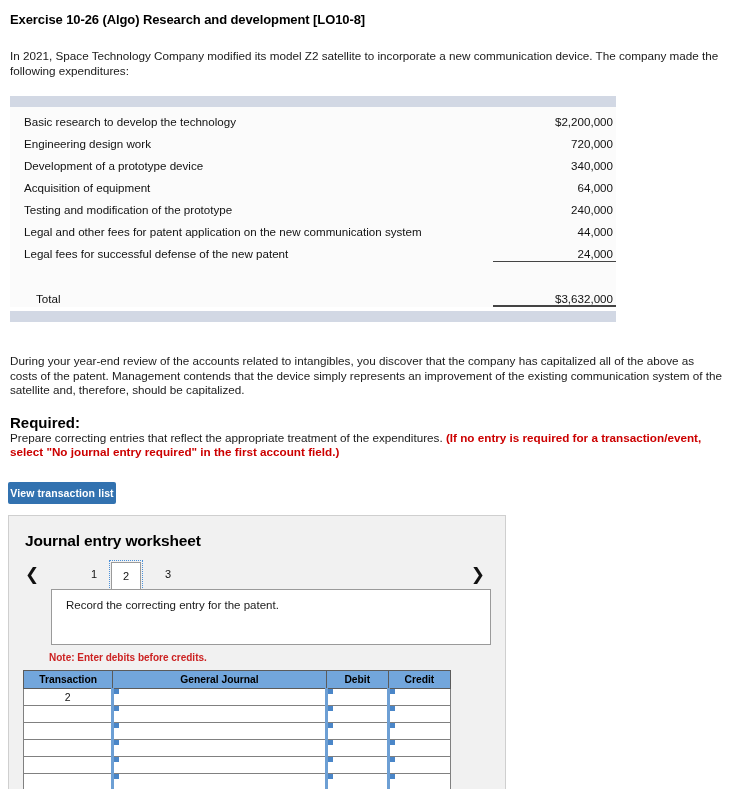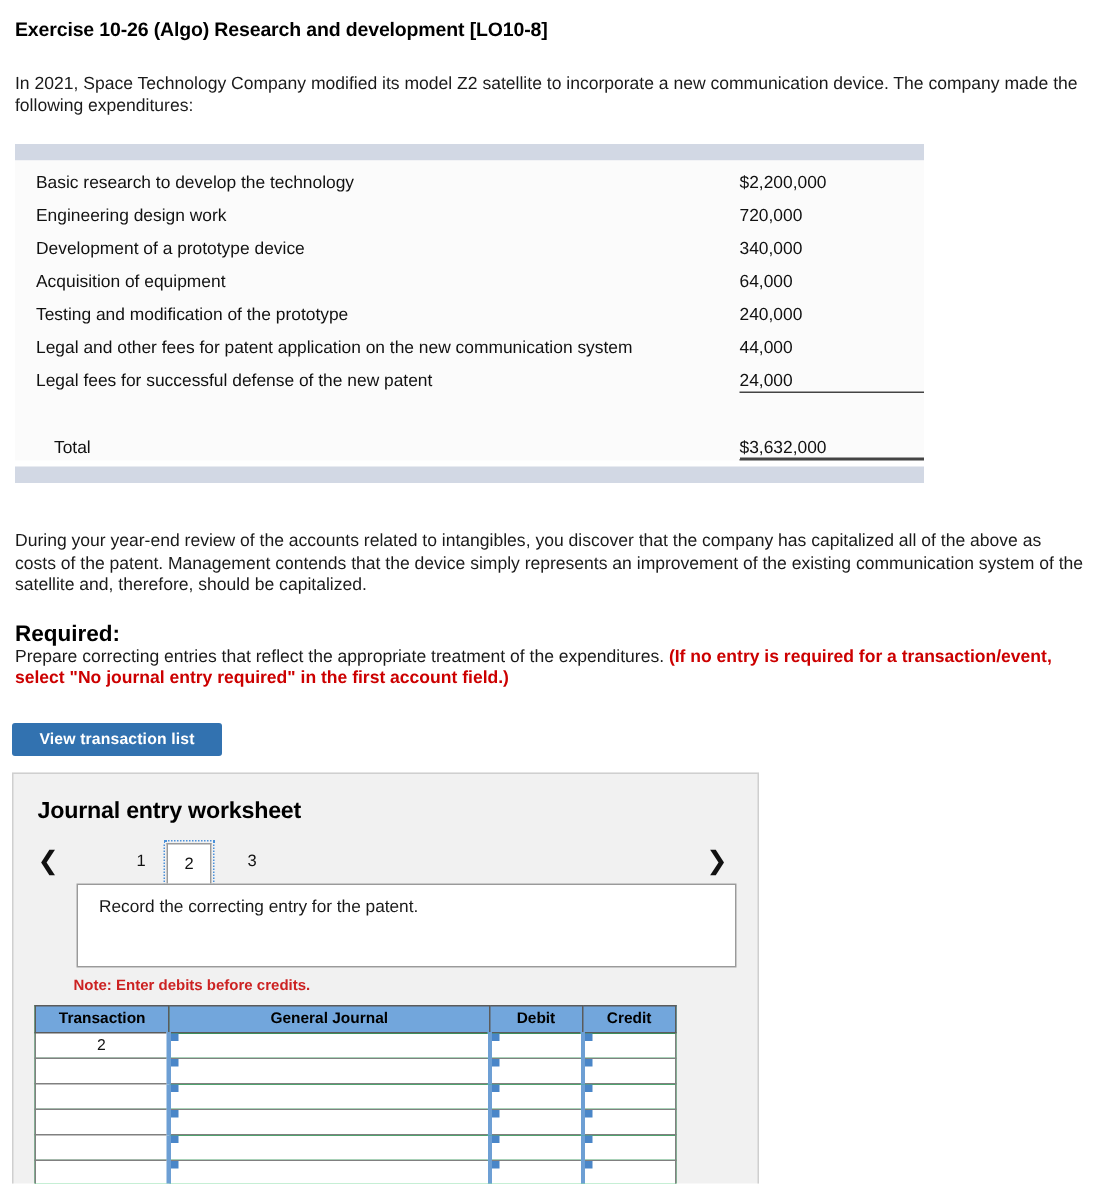--- a/index.html
+++ b/index.html
@@ -62,21 +62,21 @@
   }
   .exp-table td {
     padding: 8px 0 0 0;
     height: 14px;
     line-height: 14px;
     font-family: Liberation Sans, sans-serif;
     font-size: 11.6px;
     white-space: pre;
   }
   .exp-table td.desc { padding-left: 14px; }
-  .exp-table td.amt  { padding-right: 3px; width: 120px; margin-left: 28px; }
+  .exp-table td.amt  { text-align: right; padding-right: 3px; width: 120px; margin-left: 28px; }
   .exp-table tr.total td.desc { padding-left: 26px; }
   .amt.ul-single { border-bottom: 1px solid #444; }
   .amt.ul-double {
     border-bottom: 1px solid #444;
     box-shadow: inset 0 -3px 0 -2px #444;
   }
   .exp-spacer { height: 4px; }
 
   
   .btn {
@@ -88,21 +88,21 @@
     border: none;
     border-radius: 2px;
     padding: 0;
     height: 22px;
     line-height: 22px;
     text-align: center;
     cursor: pointer;
     font-family: "Liberation Sans", sans-serif;
     letter-spacing: 0.1px;
   }
-  .btn-view-tl { width: 140px; margin-left: 8px; }
+  .btn-view-tl { width: 108px; margin-left: 8px; }
 
   
   .panel {
     position: relative;
     margin-left: 8px;
     width: 498px;
     background: #f1f1f1;
     border: 1px solid #cfcfcf;
     box-sizing: border-box;
     padding: 14px 0 14px 0;

